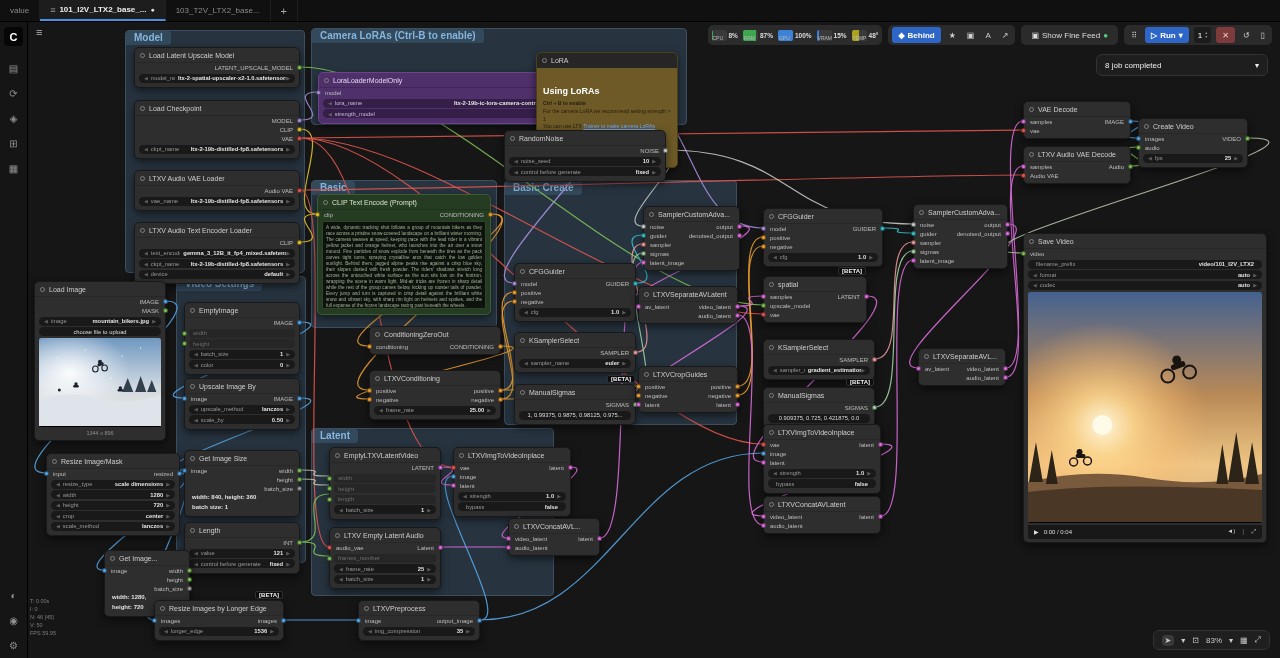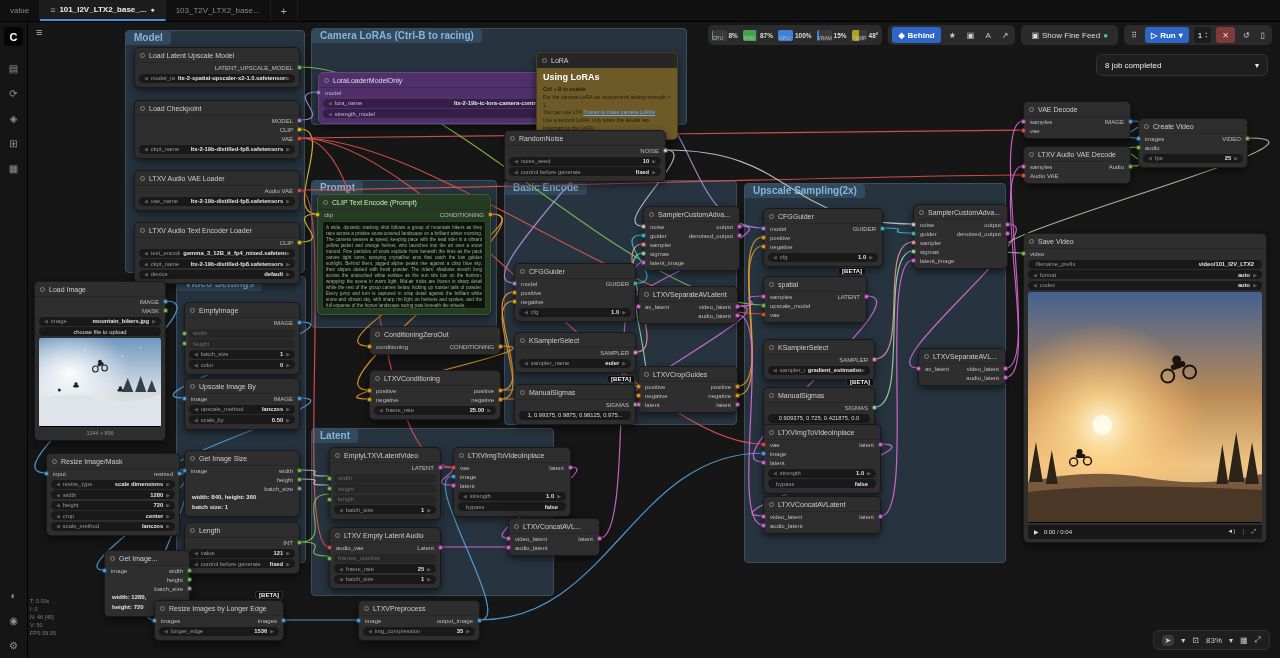--- a/index.html
+++ b/index.html
@@ -55,21 +55,21 @@
   .pill.center{justify-content:center;color:#ddd}
   .info{font-size:6px;font-weight:bold;color:#e0e0e0;padding:1px 7px;line-height:1.3}
   .beta{position:absolute;top:-10px;right:0;background:#0d0d0d;color:#f0f0f0;font-size:6px;font-weight:bold;padding:0 3px;border-radius:2px;border:1px solid #2e2e2e}
   .node.green{background:#253c22;border-color:#3c5c33}
   .node.green .nheader{color:#d3e4c8;border-bottom-color:#1d301b}
   .node.purple{background:#50306a;border-color:#6a4388}
   .node.purple .nheader{color:#e3d5f2;border-bottom-color:#41265a}
   .node.purple .pill{background:rgba(20,10,30,.45);color:#c9b6dd}
   .node.note{background:#6d5a27;border-color:#4c3e15}
   .node.note .nheader{background:#262626;border-radius:4px 4px 0 0;color:#cfcfcf}
-  .notebody{padding:3px 6px;color:#17120a}
+  .notebody{padding:17px 6px;color:#17120a}
   .notebody h4{font-size:9px;color:#fff;margin:1px 0 4px}
   .noteline{font-size:5.2px;line-height:1.5;color:#241d0e}
   .noteline.b{font-weight:bold}
   .notelink{color:#6fa8ff;text-decoration:underline}
   .txtarea{margin:2px 4px;background:#0d130c;border:1px solid #2c4428;border-radius:2px;color:#a3b097;font-size:4.6px;line-height:1.3;padding:3px;height:88px;overflow:hidden;text-align:justify}
   .preview{margin:2px 4px;border-radius:2px;overflow:hidden;background:#000}
   .cap{text-align:center;font-size:5.5px;color:#8d8d8d;padding:1px 0}
   .vctrl{height:14px;margin:0 4px;background:#181818;border-radius:0 0 3px 3px;display:flex;align-items:center;gap:5px;padding:0 6px;font-size:6px;color:#ddd}
   .vctrl .right{margin-left:auto;display:flex;gap:5px;color:#cfcfcf}
 </style>
@@ -201,26 +201,25 @@
 <div id="stats">
     <div>T: 0.00s</div>
     <div>I: 0</div>
     <div>N: 46 [45]</div>
     <div>V: 50</div>
     <div>FPS 59.95</div>
   </div>
 
 <div id="graph" style="position:absolute;left:0;top:0;width:1280px;height:658px">
     <div class="group" style="left: 125px; top: 30px; width: 180px; height: 243px;"><span class="group-title">Model</span></div>
-    <div class="group" style="left: 311px; top: 28px; width: 376px; height: 97px;"><span class="group-title">Camera LoRAs (Ctrl-B to racing)</span></div>
-    <div class="group" style="left: 311px; top: 180px; width: 186px; height: 148px;"><span class="group-title">Prompt</span></div>
+    <div class="group" style="left: 311px; top: 28px; width: 376px; height: 97px;"><span class="group-title">Camera LoRAs (Ctrl-B to enable)</span></div>
+    <div class="group" style="left: 311px; top: 180px; width: 186px; height: 148px;"><span class="group-title">Basic</span></div>
     <div class="group" style="left: 176px; top: 276px; width: 130px; height: 287px;"><span class="group-title">Video Settings</span></div>
-    <div class="group" style="left: 504px; top: 180px; width: 233px; height: 245px;"><span class="group-title">Basic Encode</span></div>
+    <div class="group" style="left: 504px; top: 180px; width: 233px; height: 245px;"><span class="group-title">Basic Create</span></div>
     <div class="group" style="left: 311px; top: 428px; width: 243px; height: 168px;"><span class="group-title">Latent</span></div>
-    <div class="group" style="left: 744px; top: 183px; width: 262px; height: 380px;"><span class="group-title">Upscale Sampling(2x)</span></div>
     <div class="node" style="left: 134px; top: 47px; width: 166px;">
       <div class="nheader">
         <span class="cdot"></span>
         <span>Load Latent Upscale Model</span>
       </div>
       <div class="row">
         <span></span>
         <span class="sname" style="margin-left: auto;">LATENT_UPSCALE_MODEL</span>
         <span class="dot dout" style="background: rgb(126, 195, 86);"></span>
       </div>

